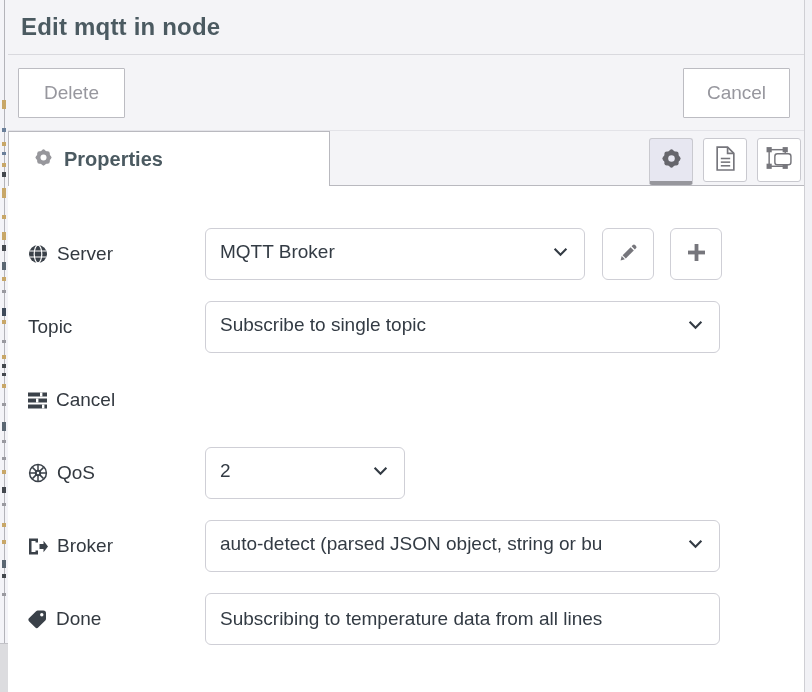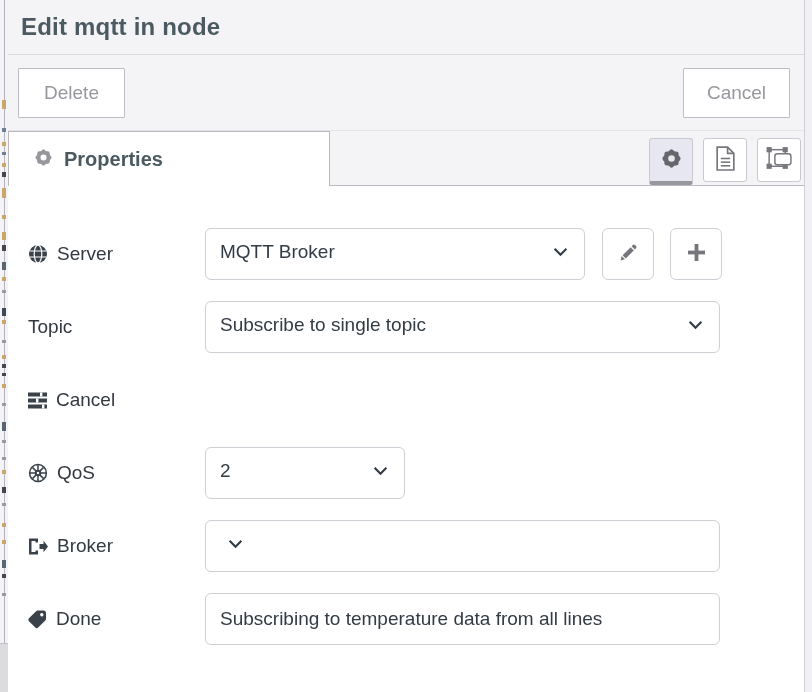--- a/index.html
+++ b/index.html
@@ -308,20 +308,21 @@
       <div class="form-label">
         <span class="icon">
           <svg width="20" height="17" viewBox="0 0 20 17">
             <path d="M1 0.5 h9 v4 h-2.5 v-1.5 h-4 v11 h4 v-1.5 h2.5 v4 h-9 z" fill="#3a4149"></path>
             <path d="M11.5 6 h4 V2.8 L20 8.5 l-4.5 5.7 V11 h-4 z" fill="#3a4149"></path>
           </svg>
         </span>
         <span>Broker</span>
       </div>
       <div class="select w-full">
+        <span class="select-value">auto-detect (parsed JSON object, string or bu</span>
         <span class="chev">
           <svg width="15" height="10" viewBox="0 0 14 9">
               <polyline points="1.5,1.5 7,7 12.5,1.5" fill="none" stroke="#333b44" stroke-width="2"></polyline>
             </svg>
         </span>
       </div>
     </div>
 
     <div class="form-row">
       <div class="form-label">

